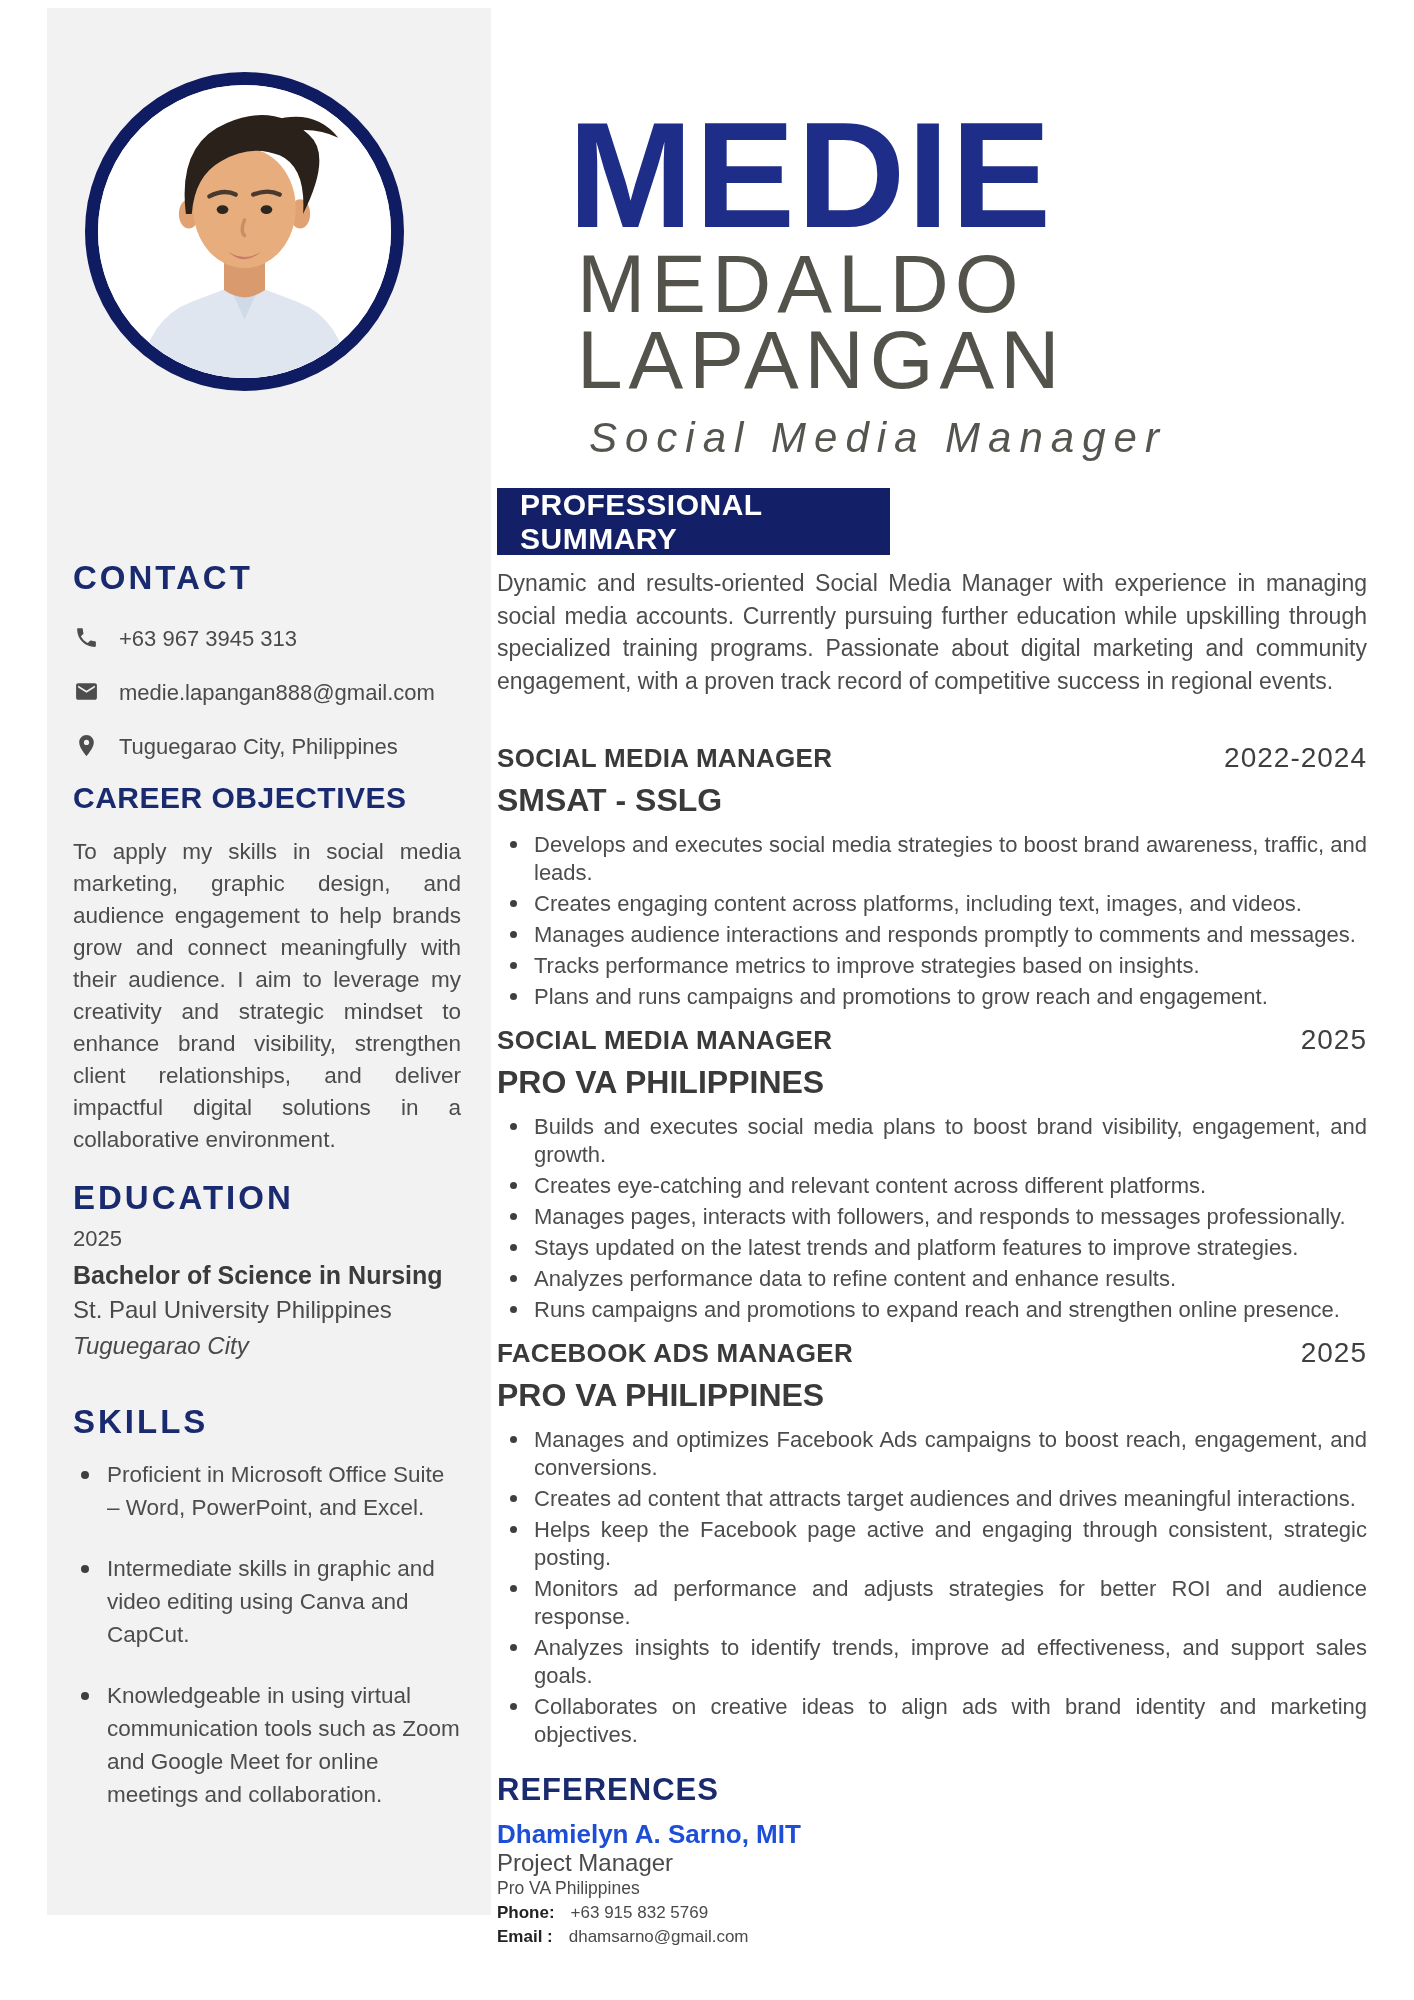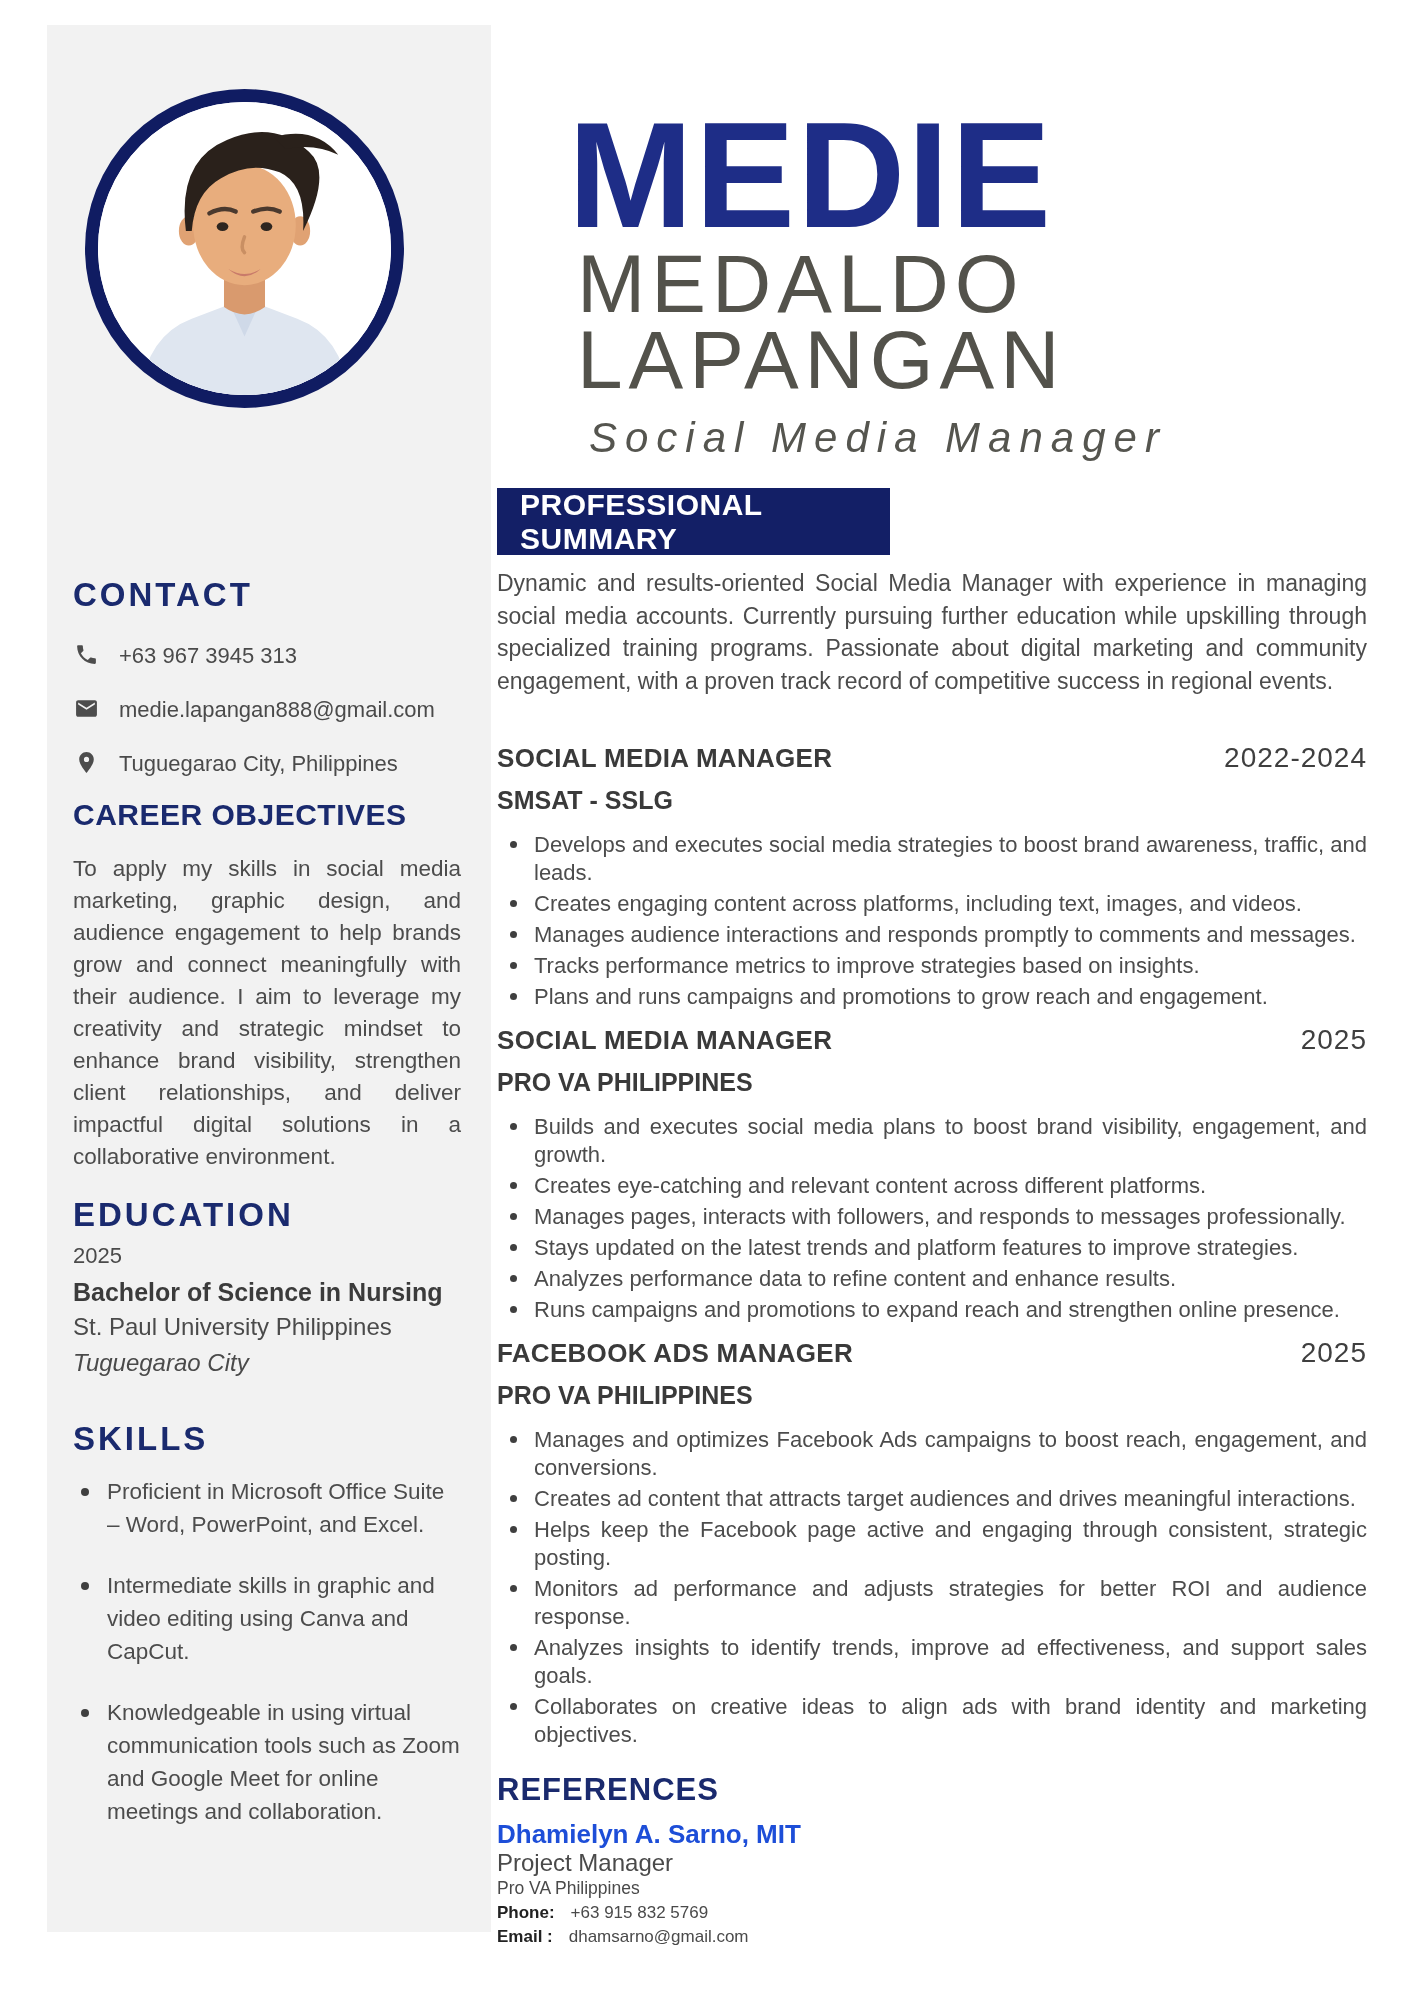--- a/index.html
+++ b/index.html
@@ -12,21 +12,21 @@
     --dark:#3a3a3a;
   }
   *{box-sizing:border-box;}
   html,body{margin:0;padding:0;background:#ffffff;}
   .page{
     position:relative;width:1414px;height:2000px;background:#fff;
     font-family:"Liberation Sans",sans-serif;overflow:hidden;
   }
   
   .sidebar{
-    position:absolute;left:47px;top:25px;width:444px;height:1907px;
+    position:absolute;left:47px;top:8px;width:444px;height:1907px;
     background:var(--sidebg);
   }
   .photo-ring{
     position:absolute;left:38px;top:64px;width:319px;height:319px;
     border:13px solid var(--ring);border-radius:50%;background:#fff;overflow:hidden;
   }
   .photo-ring svg{display:block;width:100%;height:100%;}
   .side-content{position:relative;padding:552px 30px 0 26px;}
   .side-h2{
     margin:0;font-size:33px;line-height:36px;font-weight:700;color:var(--navy);
@@ -80,21 +80,21 @@
   }
   .summary-text{
     margin:12px 0 0;font-size:23px;line-height:32.5px;color:var(--body);
     text-align:justify;
   }
   .job{margin-top:14px;}
   .job.first{margin-top:46px;}
   .job-header{display:flex;justify-content:space-between;align-items:baseline;}
   .job-title{font-size:26px;line-height:30px;font-weight:700;color:var(--dark);letter-spacing:0.3px;}
   .job-dates{font-size:28px;line-height:30px;color:#3f3f3f;letter-spacing:1px;}
-  .job-company{margin-top:12px;font-size:25px;line-height:30px;font-weight:700;color:var(--dark);}
+  .job-company{margin-top:12px;font-size:32px;line-height:30px;font-weight:700;color:var(--dark);}
   .job ul{margin:16px 0 0;padding:0;list-style:none;}
   .job li{
     position:relative;padding-left:37px;font-size:22px;line-height:28px;
     color:var(--body);text-align:justify;margin-bottom:3px;
   }
   .job li::before{
     content:"";position:absolute;left:13px;top:10px;width:7px;height:7px;
     border-radius:50%;background:#3f3f3f;
   }
   .refs{margin-top:24px;}

